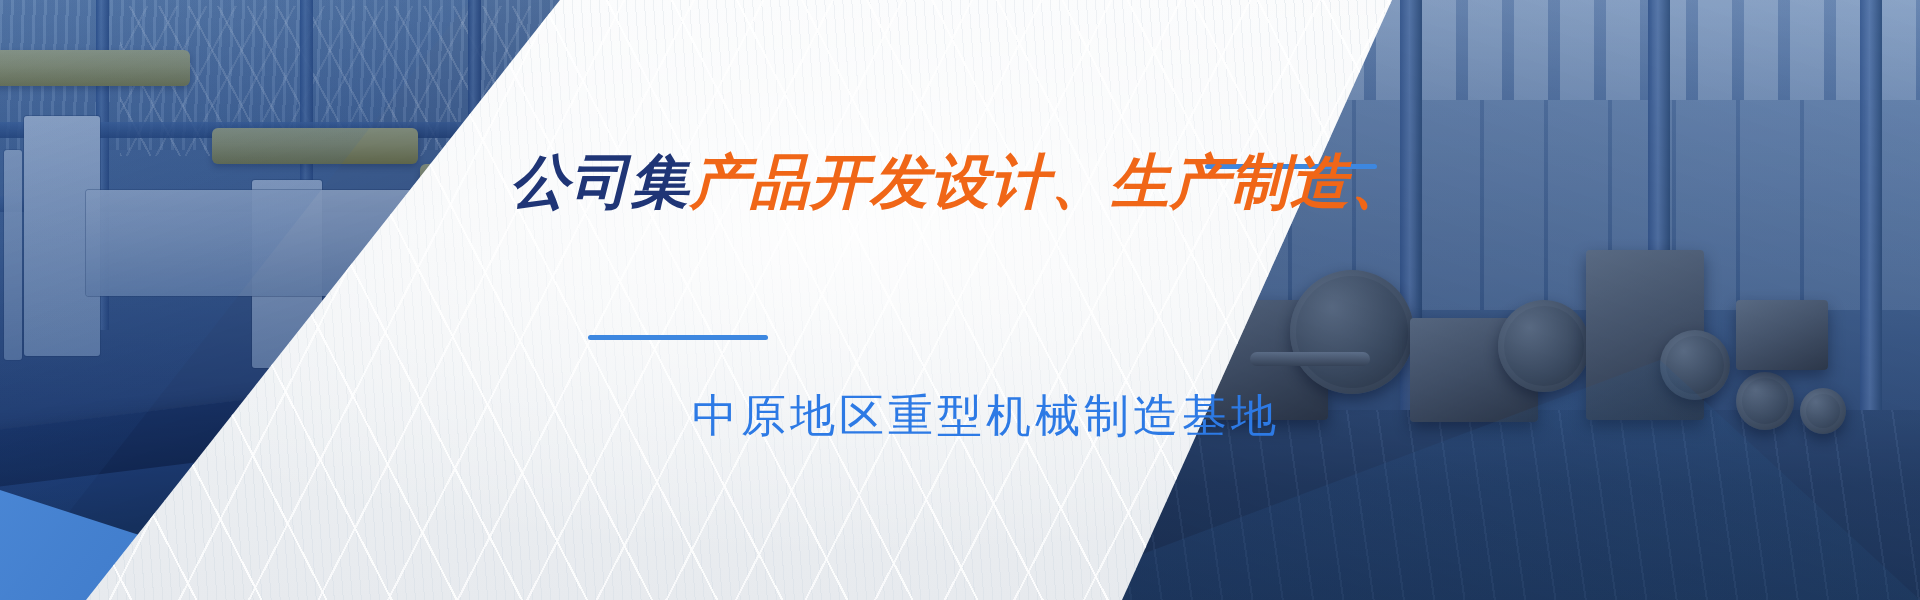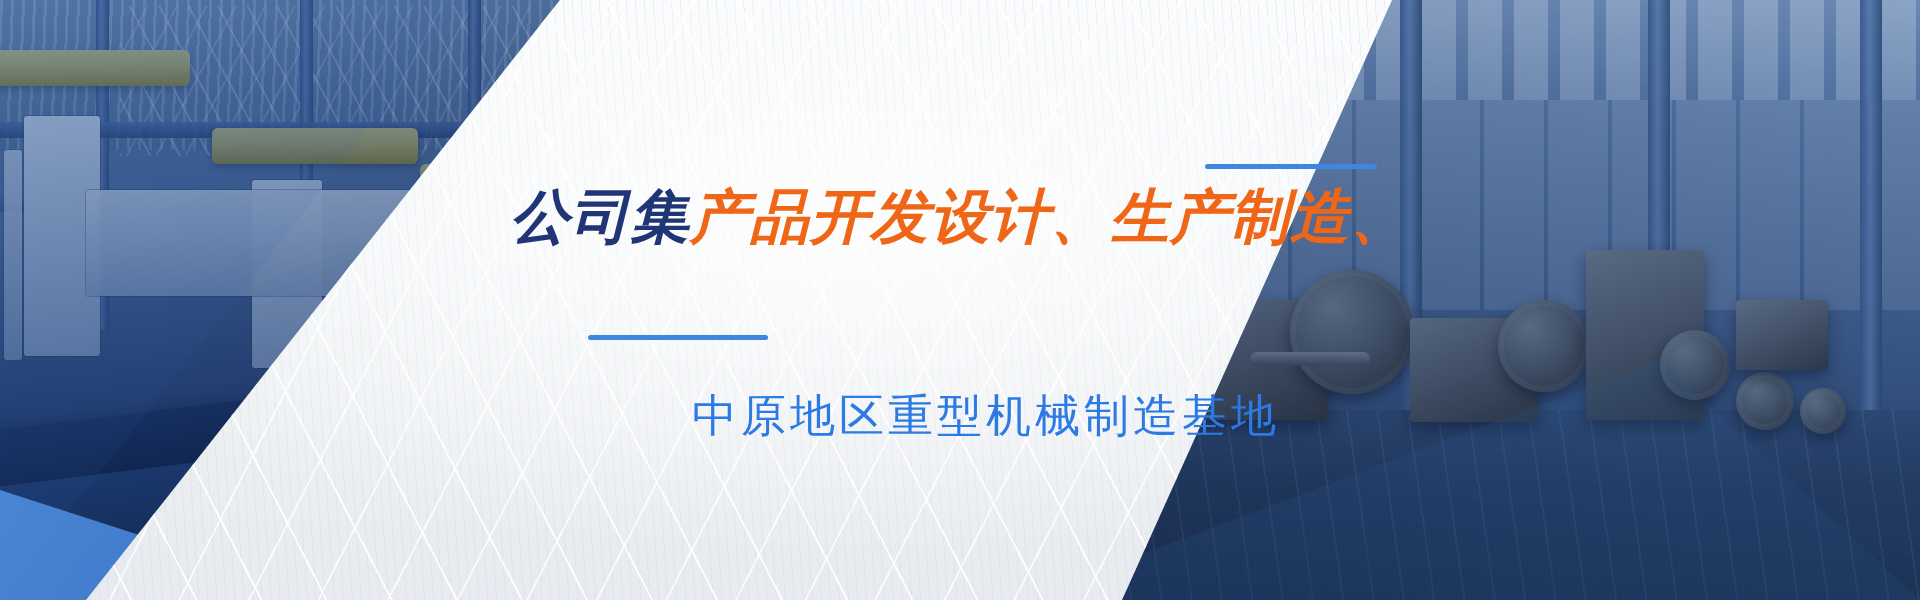--- a/index.html
+++ b/index.html
@@ -182,21 +182,21 @@
   .accent-bottom{ left:588px; top:335px; width:180px; }
 
   .headline{
     position:absolute; left:0; top:144px; width:1920px;
     text-align:center;
     font-size:59px; line-height:76px;
     font-weight:bold; font-style:italic;
     letter-spacing:1px;
     white-space:nowrap;
   }
-  .headline .ln{ display:block;margin-top:35px; }
+  .headline .ln{ display:block; }
   .hl-navy{ color:#1f3576; }
   .hl-orange{ color:#f06617; }
 
   .subtitle{
     position:absolute; left:0; top:340px; width:1920px;
     text-align:center;
     font-size:45px; line-height:60px;
     font-weight:normal; letter-spacing:4px;
     color:#2d7ae5;
     white-space:nowrap;

